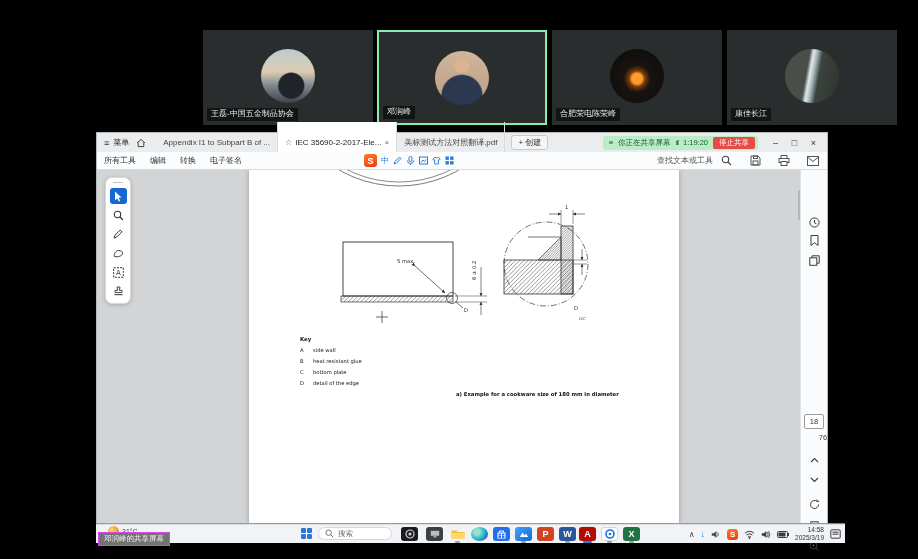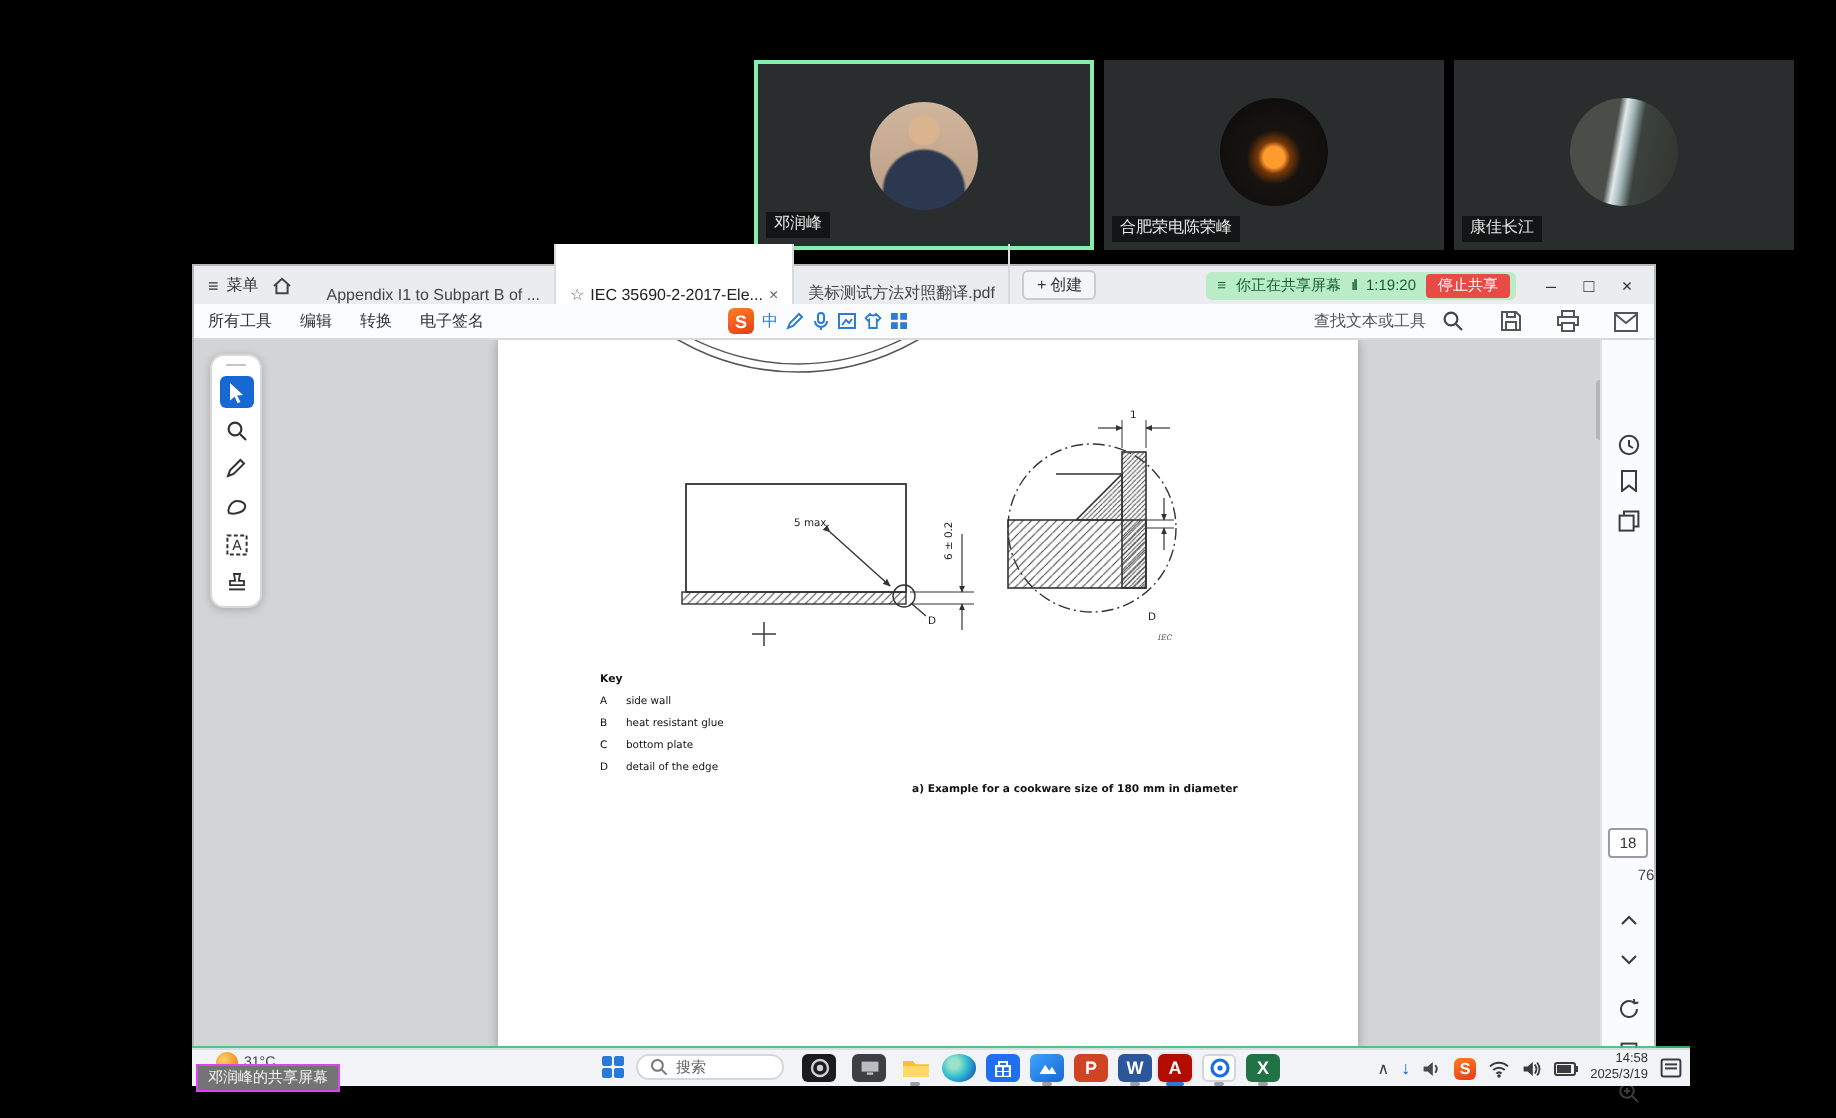--- a/index.html
+++ b/index.html
@@ -19,21 +19,21 @@
               radial-gradient(circle at 50% 82%,#2b3850 0 38%,rgba(0,0,0,0) 41%),
               linear-gradient(180deg,#cfb69c,#bb9c84);}
   .av4{background:radial-gradient(circle at 50% 55%,#ff9b2e 0 13%,#7a3a08 20%,#171310 34%,#0b0b0b 100%);}
   .av5{background:linear-gradient(100deg,#494e48 0 40%,#e2e9ea 46%,#a3b7ba 52%,#3c423e 61%,#2f342e 100%);}
 
   
   .pdfwin{position:absolute;left:96px;top:132px;width:732px;height:392px;background:#fff;
           border:1px solid #b6b9bc;box-sizing:border-box;}
   .titlebar{position:absolute;top:0;left:0;right:0;height:19px;background:#eaecee;display:flex;align-items:center;font-size:8px;color:#333;}
   .menu-zone{display:flex;align-items:center;gap:4px;padding:0 7px;}
-  .tab{height:19px;display:flex;align-items:flex-end;gap:3px;padding:11px 7px;border-right:1px solid #d9dbdd;color:#444;max-width:135px;white-space:nowrap;overflow:hidden;}
+  .tab{height:19px;display:flex;align-items:center;gap:3px;padding:11px 7px;border-right:1px solid #d9dbdd;color:#444;max-width:135px;white-space:nowrap;overflow:hidden;}
   .tab.active{background:#fff;color:#222;}
   .newtab{display:flex;align-items:center;gap:2px;border:1px solid #c9cbcd;border-radius:3px;padding:1px 6px;margin-left:6px;color:#333;background:#f4f5f6;}
   .sharepill{display:flex;align-items:center;gap:5px;background:#b9ecc7;border-radius:3px;height:14px;padding:0 3px 0 6px;color:#17602f;font-size:7.5px;margin-left:auto;white-space:nowrap;}
   .stopbtn{background:#e84a46;color:#fff;border-radius:2px;padding:1px 6px;font-size:7.5px;}
   .winctl{display:flex;align-items:center;margin-left:8px;margin-right:4px;gap:0;}
   .wbtn{width:19px;height:19px;display:flex;align-items:center;justify-content:center;font-size:9px;color:#333;}
 
   .toolbar{position:absolute;top:19px;left:0;right:0;height:17px;background:#fbfcfd;border-bottom:1px solid #d8dadc;display:flex;align-items:center;font-size:8px;color:#333;}
   .tb-item{padding:0 7px;}
   .ime{display:flex;align-items:center;gap:4px;margin-left:115px;}
@@ -73,20 +73,24 @@
   .clock{font-size:6.5px;line-height:1.25;text-align:right;color:#333;}
   .sharetip{position:absolute;left:98px;top:532px;background:#737373;color:#f2f2f2;font-size:7.5px;padding:1px 5px;z-index:9;white-space:nowrap;border:1px solid #d946ef;}
 
   svg.ic{display:block;}
 </style>
 </head>
 <body>
 
 <div class="screen">
 
+  <div class="tile" style="left:203px">
+    <div class="avatar av2"></div>
+    <div class="pname">王磊-中国五金制品协会</div>
+  </div>
   <div class="tile active" style="left:377px">
     <div class="avatar av3"></div>
     <div class="pname">邓润峰</div>
   </div>
   <div class="tile" style="left:552px">
     <div class="avatar av4"></div>
     <div class="pname">合肥荣电陈荣峰</div>
   </div>
   <div class="tile" style="left:727px">
     <div class="avatar av5"></div>

